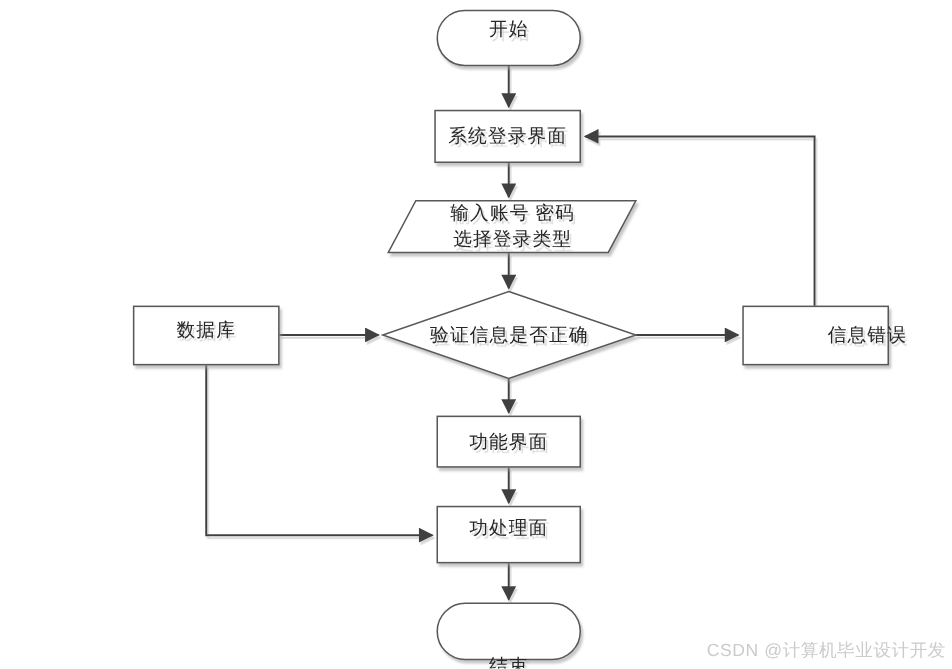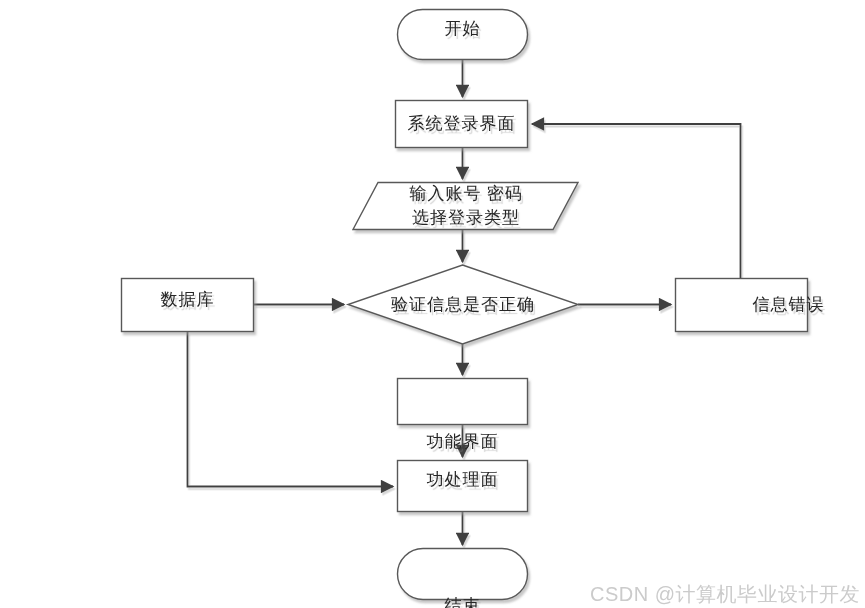--- a/index.html
+++ b/index.html
@@ -28,34 +28,34 @@
     justify-content: center;
     text-align: center;
     font-size: 17px;
     line-height: 24px;
     color: #262626;
     letter-spacing: 1px;
     text-shadow: 2px 3px 1px rgba(150,150,150,0.40);
     white-space: nowrap;
     pointer-events: none;
   }
-  .lbl-start   { left: 397px; top:   9px; width: 131px; height: 40px; }
+  .lbl-start   { left: 397px; top:   9px; width: 131px; height: 40px; font-family: Liberation Mono, monospace; }
   .lbl-login   { left: 395px; top: 100px; width: 133px; height: 48px; }
   .lbl-input   { left: 366px; top: 182px; width: 200px; height: 48px; }
   .lbl-verify  { left: 348px; top: 265px; width: 230px; height: 79px; }
   .lbl-db      { left: 121px; top: 278px; width: 133px; height: 44px; }
   .lbl-error   { left: 675px; top: 278px; width: 133px; height: 54px; margin-left: 47px; }
-  .lbl-func    { left: 397px; top: 378px; width: 131px; height: 47px; margin-top: 40px; }
+  .lbl-func    { left: 397px; top: 378px; width: 131px; height: 47px; }
   .lbl-proc    { left: 397px; top: 460px; width: 131px; height: 40px; }
   .lbl-end     { left: 397px; top: 580px; width: 131px; height: 52px; }
   .watermark {
     position: absolute;
     right: 5px;
     top: 581px;
-    font-size: 20px;
+    font-size: 16px;
     color: #cbcbcb;
     font-family: "Liberation Sans", "DejaVu Sans", sans-serif;
     letter-spacing: 0.5px;
     white-space: nowrap;
   }
 </style>
 </head>
 <body>
 
 <div class="canvas">

